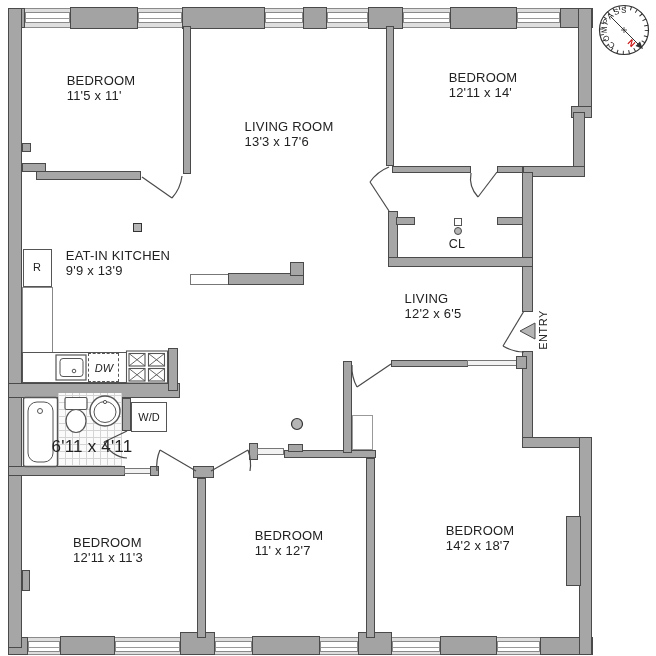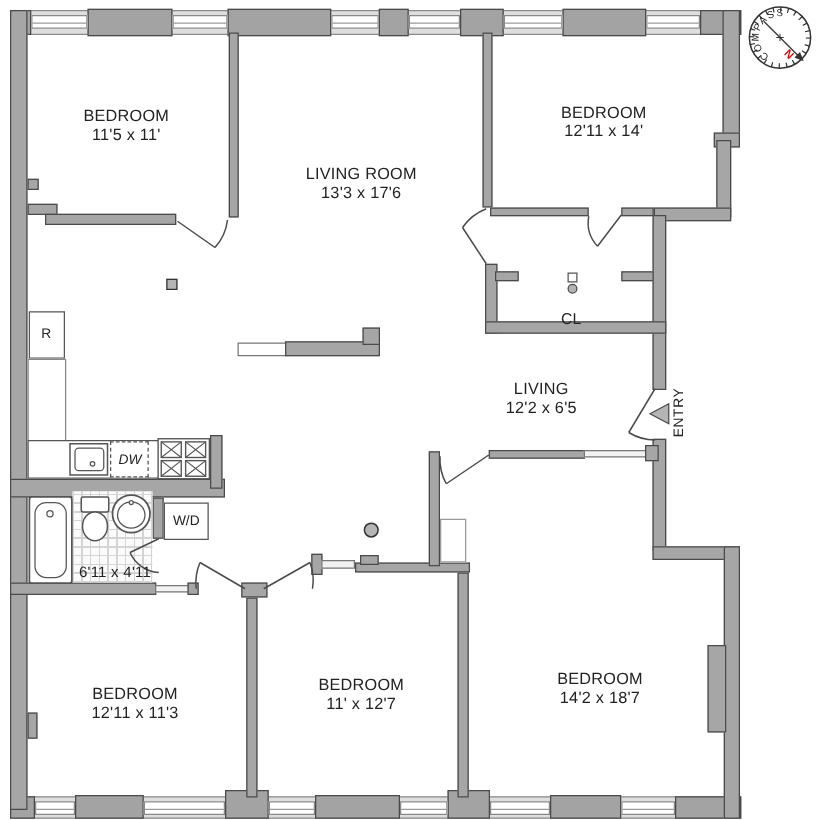--- a/index.html
+++ b/index.html
@@ -12,22 +12,22 @@
   .window{position:absolute;background:#fff;border:1px solid #8a8a8a;}
   .window::after{content:"";position:absolute;left:0;right:0;top:50%;border-top:1px solid #9a9a9a;}
   .thinwall{position:absolute;background:#f2f2f2;border:1px solid #777;}
   .fixture{position:absolute;background:#fff;border:1px solid #555;}
   .dashed{border:1px dashed #555;}
   .alcove{position:absolute;background:#fff;border:1px solid #999;}
   .blockfill{position:absolute;background:#b5b5b5;border:1px solid #333;}
   .tile{position:absolute;background:#fbfbfb;
         background-image:repeating-linear-gradient(0deg,#d4d4d4 0 1px,transparent 1px 7px),
                          repeating-linear-gradient(90deg,#d4d4d4 0 1px,transparent 1px 7px);}
-  .rlabel{position:absolute;transform:translate(-50%,-50%);text-align:center;
-          font-size:13px;line-height:15px;letter-spacing:.2px;white-space:nowrap;margin-top:12px;}
+  .rlabel{position:absolute;transform:translate(-50%,-50%);text-align:left;
+          font-size:13px;line-height:15px;letter-spacing:.2px;white-space:nowrap;}
   .rlabel span{display:block;}
   .slabel{position:absolute;transform:translate(-50%,-50%);text-align:center;
           font-size:11px;white-space:nowrap;}
   .entry-label{position:absolute;transform:translate(-50%,-50%) rotate(-90deg);
           font-size:11px;letter-spacing:.5px;white-space:nowrap;}
   svg{position:absolute;left:0;top:0;}
 </style>
 </head>
 <body>
 
@@ -223,41 +223,45 @@
     <span>11'5 x 11'</span>
   </div>
   <div class="rlabel" style="left:289px;top:134px;">
     <span>LIVING ROOM</span>
     <span>13'3 x 17'6</span>
   </div>
   <div class="rlabel" style="left:483px;top:85px;">
     <span>BEDROOM</span>
     <span>12'11 x 14'</span>
   </div>
+  <div class="rlabel" style="left:118px;top:263px;">
+    <span>EAT-IN KITCHEN</span>
+    <span>9'9 x 13'9</span>
+  </div>
   <div class="rlabel" style="left:433px;top:306px;">
     <span>LIVING</span>
     <span>12'2 x 6'5</span>
   </div>
   <div class="rlabel" style="left:108px;top:550px;">
     <span>BEDROOM</span>
     <span>12'11 x 11'3</span>
   </div>
   <div class="rlabel" style="left:289px;top:543px;">
     <span>BEDROOM</span>
     <span>11' x 12'7</span>
   </div>
   <div class="rlabel" style="left:480px;top:538px;">
     <span>BEDROOM</span>
     <span>14'2 x 18'7</span>
   </div>
 
   <div class="rlabel" style="left:457px;top:244px;font-size:12.5px;">
     <span>CL</span>
   </div>
-  <div class="rlabel" style="left:92px;top:446px;font-size:12px;">
+  <div class="rlabel" style="left:92px;top:446px;font-size:17px;">
     <span>6'11 x 4'11</span>
   </div>
 
   <div class="slabel" style="left:37px;top:267px;">R</div>
   <div class="slabel" style="left:104px;top:368px;font-style:italic;">DW</div>
   <div class="slabel" style="left:149px;top:417px;">W/D</div>
   <div class="entry-label" style="left:543px;top:330px;">ENTRY</div>
 
 </div>
 

